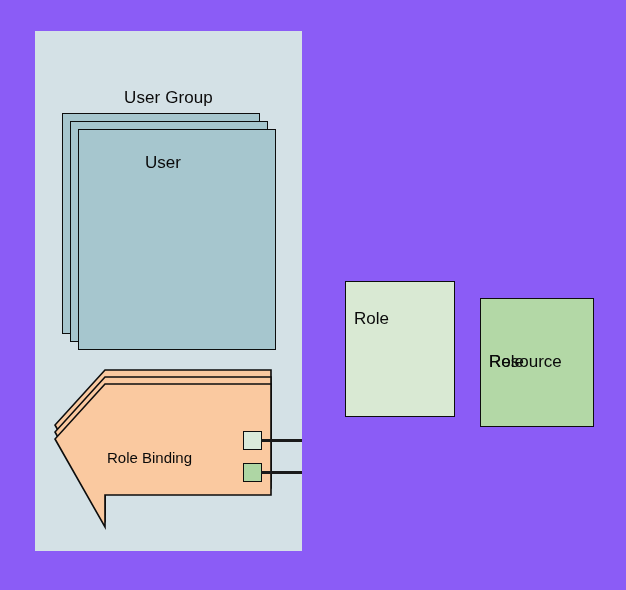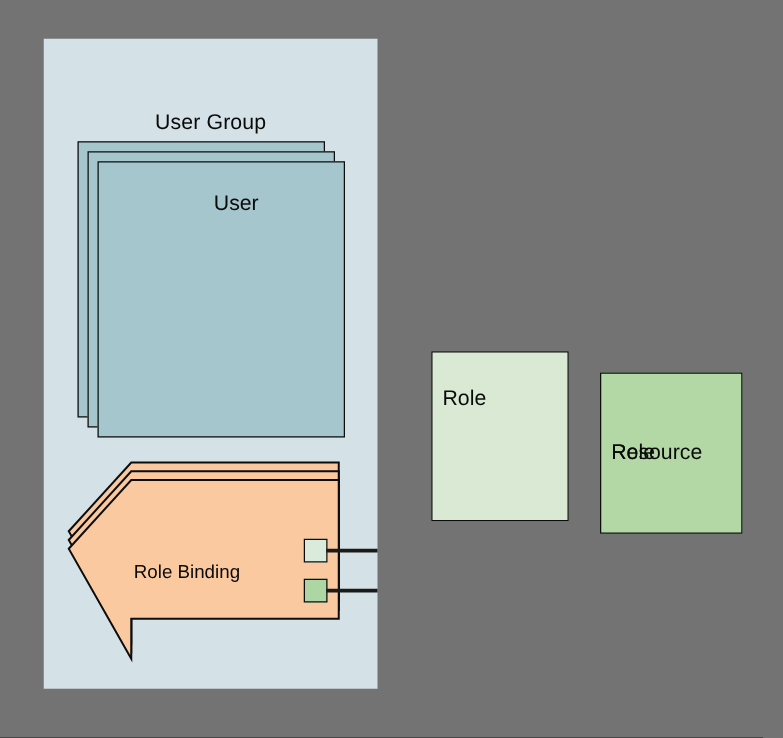--- a/index.html
+++ b/index.html
@@ -1,32 +1,32 @@
 <!DOCTYPE html>
 <html><head>
 <meta charset="utf-8">
 <style>
   html,body{margin:0;padding:0;background:#000;}
   body{width:626px;height:590px;position:relative;overflow:hidden;
        font-family:"Liberation Sans","DejaVu Sans",sans-serif;}
-  .canvas{position:absolute;inset:0;width:626px;height:590px;background:#737373;}
+  .canvas{position:absolute;inset:0;width:626px;height:590px;background:#8b5cf6;}
 
   
   .user-group{position:absolute;left:35px;top:31px;width:267px;height:520px;
               background:#d4e1e6;}
   .ug-title{position:absolute;left:0;top:57px;width:267px;text-align:center;
             font-size:17px;color:#0a0a0a;letter-spacing:.1px;}
 
   
   .user-card{position:absolute;width:198px;height:221px;background:#a6c6ce;
              border:1.6px solid #0d0d0d;box-sizing:border-box;}
   .uc1{left:62px;top:113px;}
   .uc2{left:70px;top:121px;}
   .uc3{left:78px;top:129px;}
-  .uc-label{position:absolute;left:90px;top:153px;width:198px;text-align:center;
+  .uc-label{position:absolute;left:64px;top:153px;width:198px;text-align:center;
             font-size:17px;color:#0a0a0a;}
 
   
   .arrow{position:absolute;left:0;top:0;width:302px;height:590px;}
   .rb-label{position:absolute;left:107px;top:449px;font-size:15px;color:#0a0a0a;}
 
   
   .sq{position:absolute;width:19px;height:19px;border:1.6px solid #0d0d0d;
       box-sizing:border-box;}
   .sq-role{left:243px;top:431px;background:#daeadb;}

